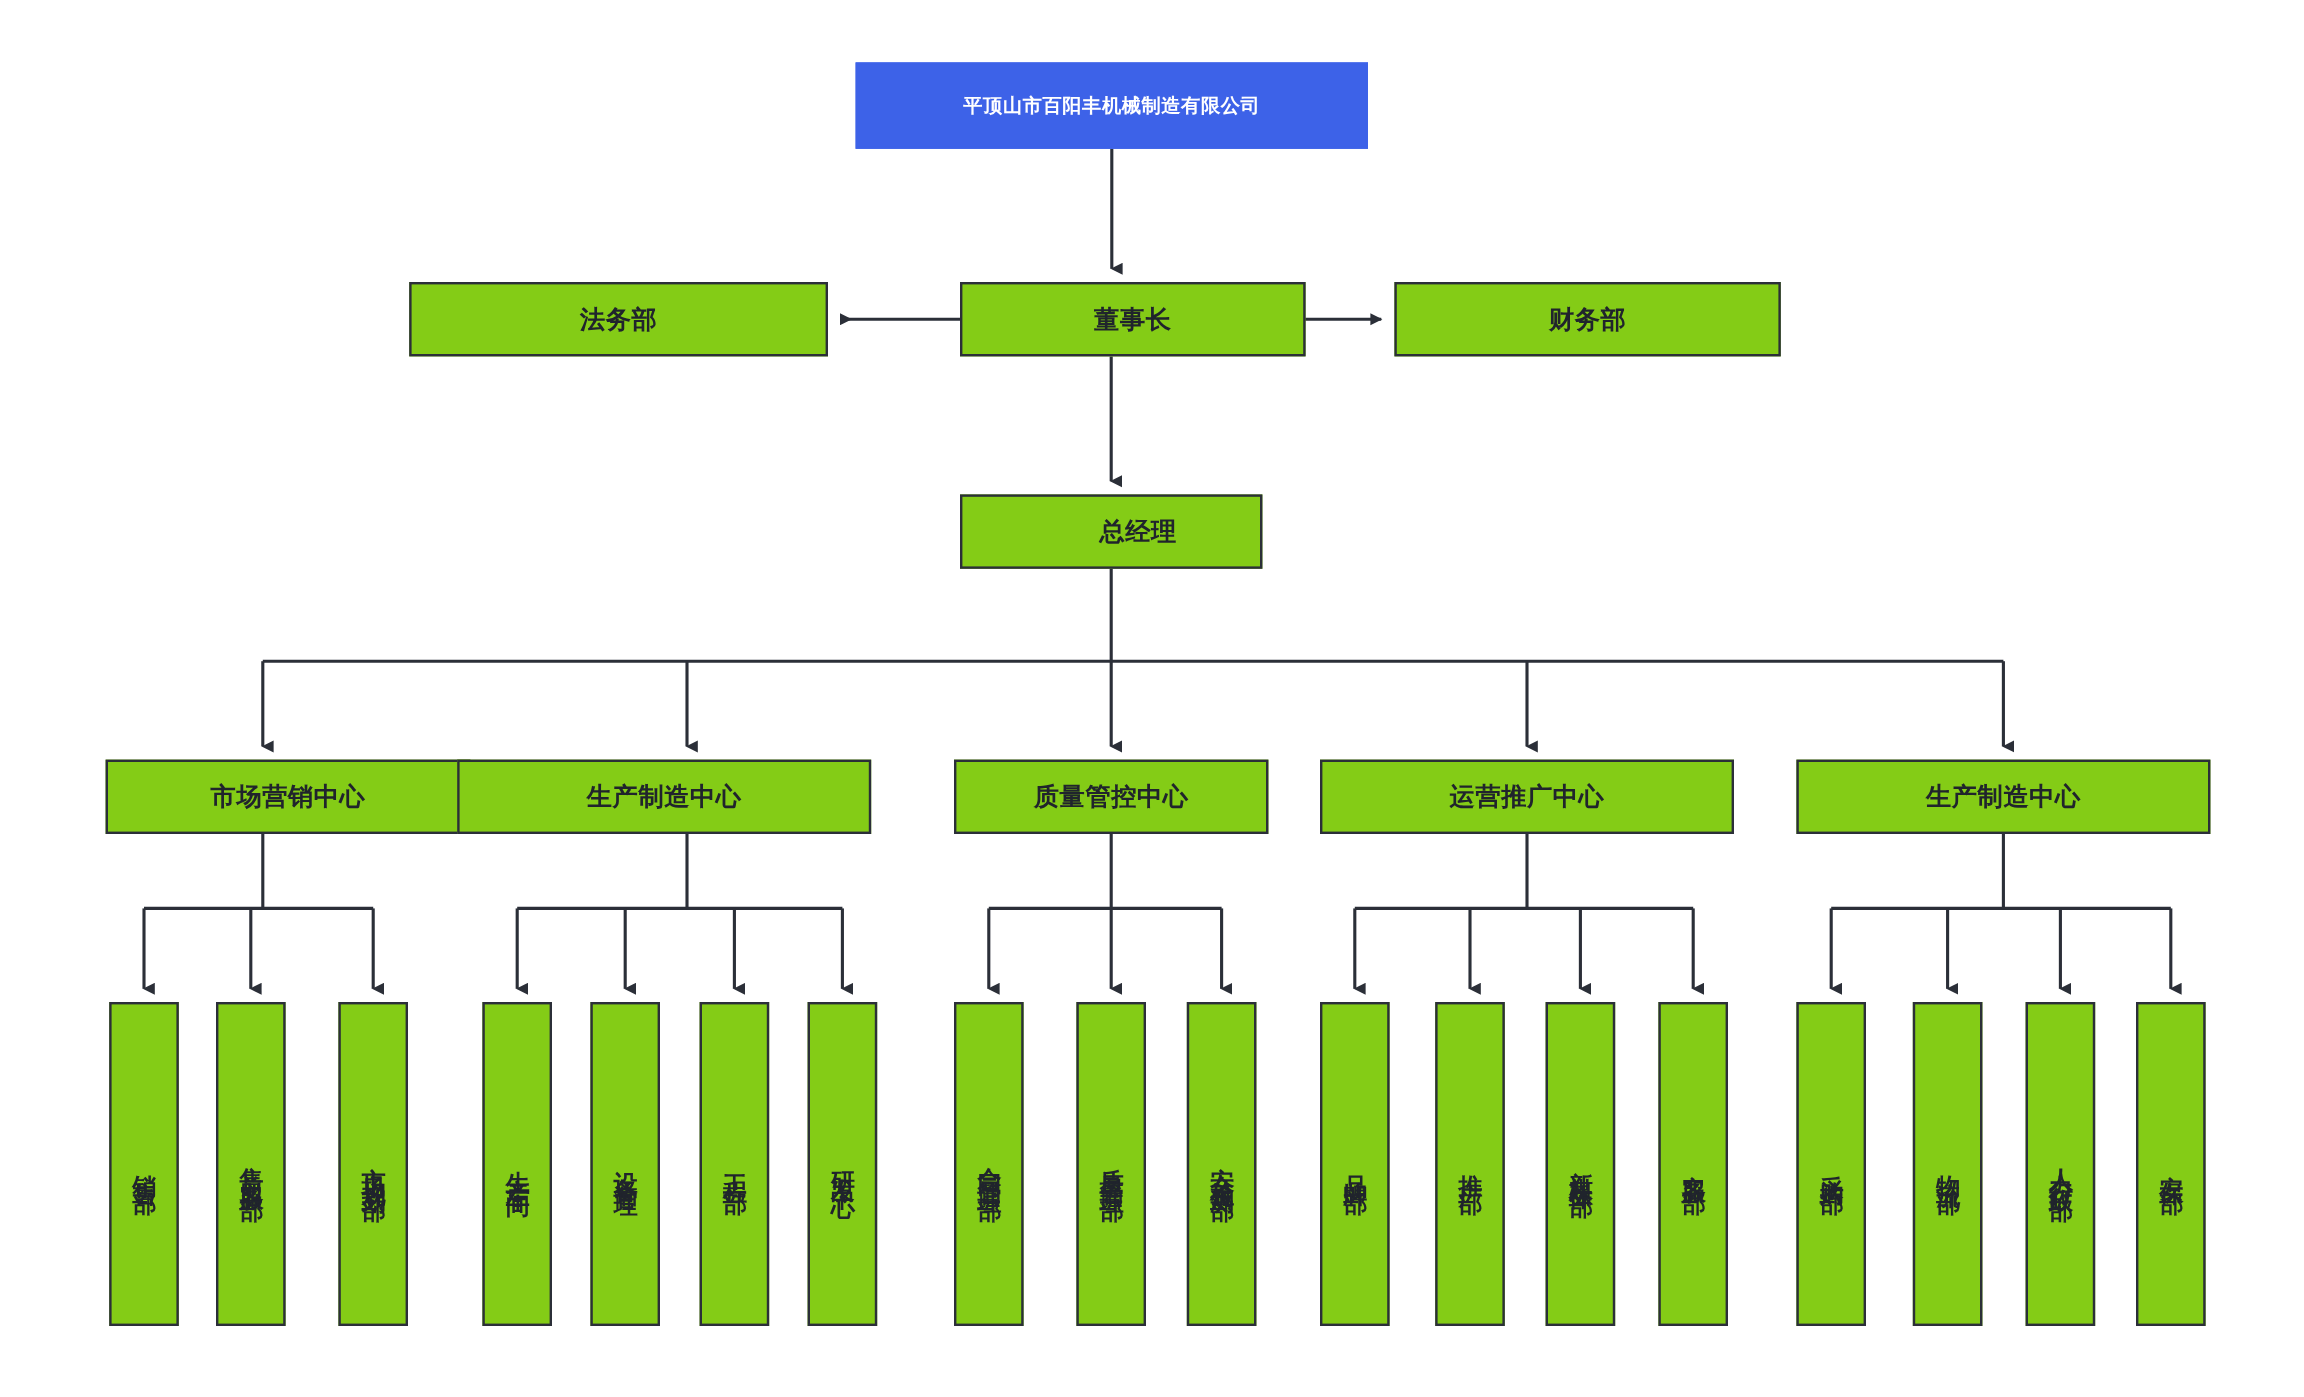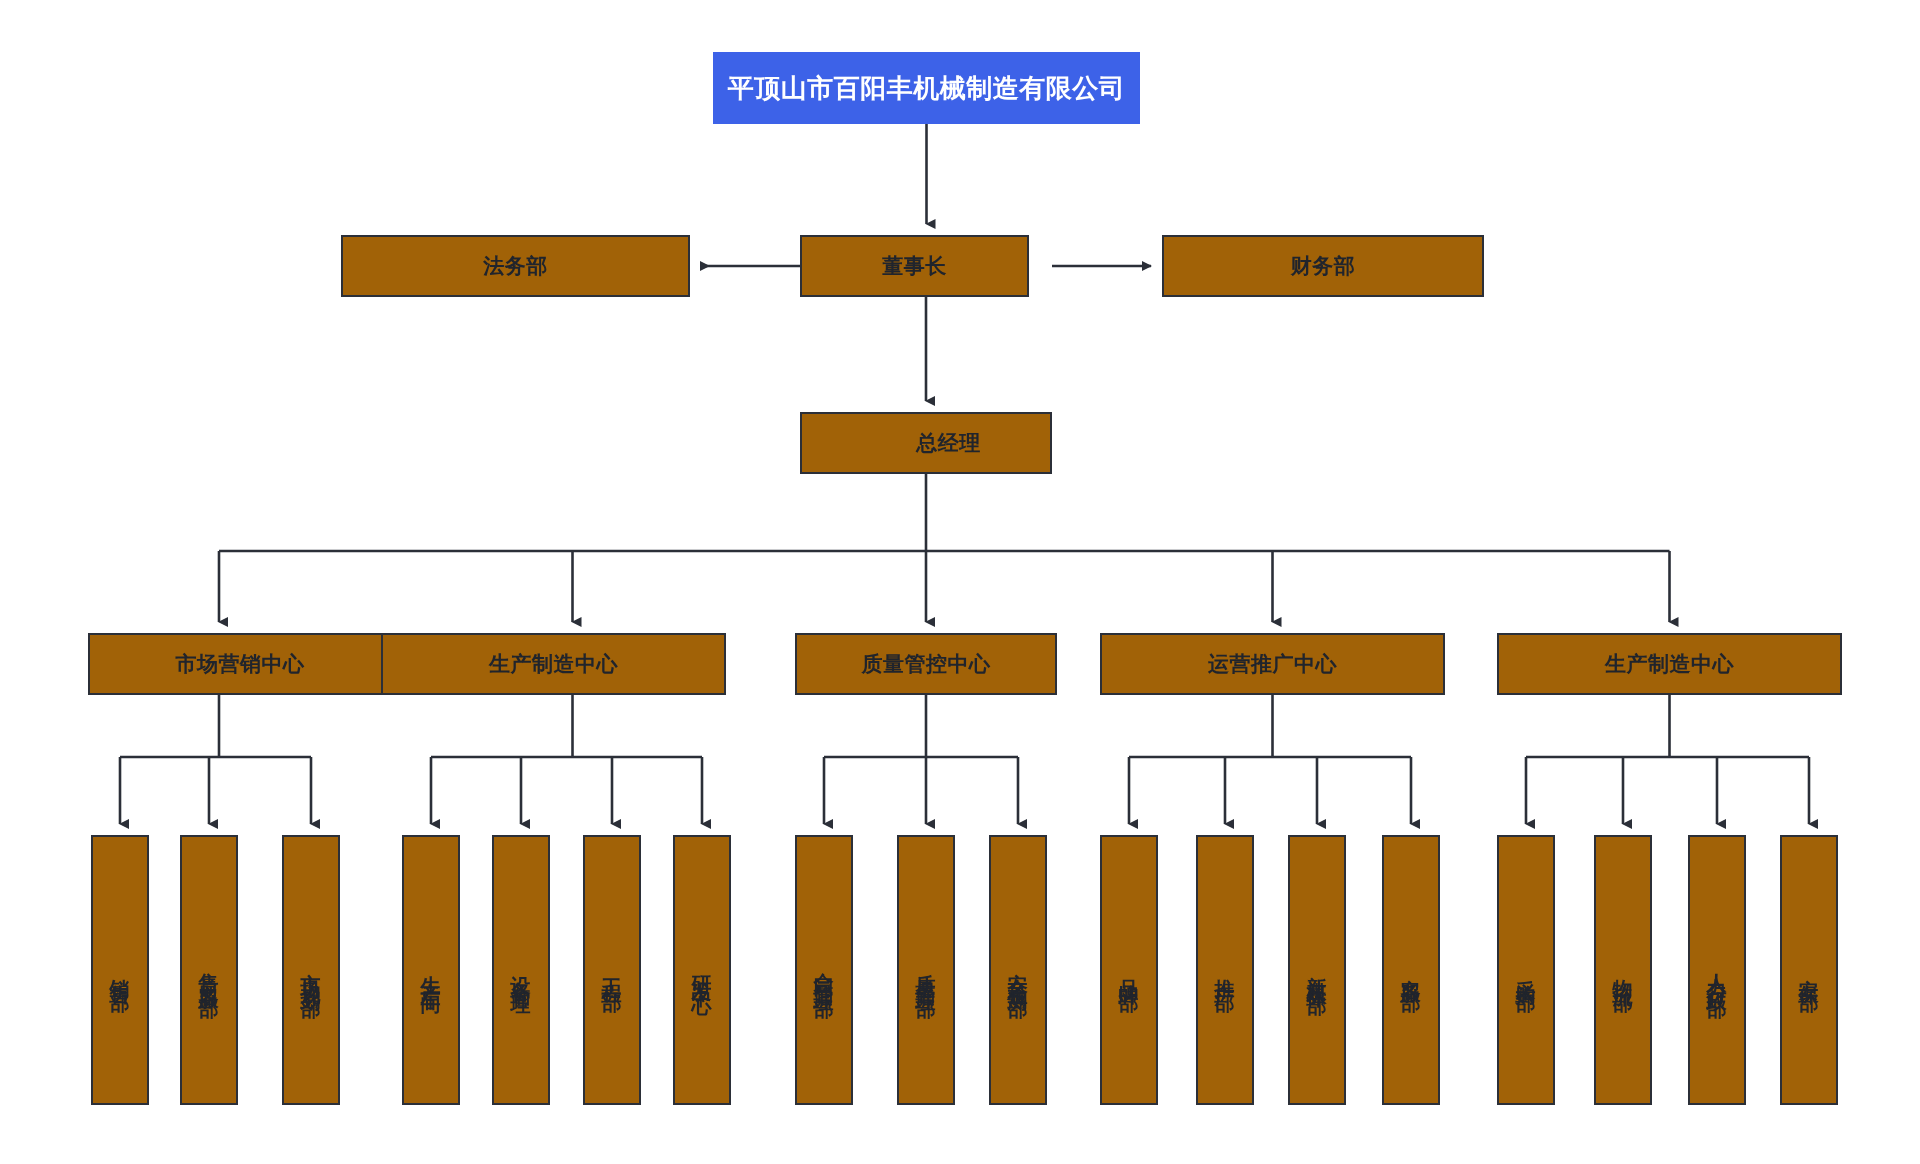--- a/index.html
+++ b/index.html
@@ -24,34 +24,34 @@
     left: 0;
     top: 0;
     width: 1920px;
     height: 1164px;
     pointer-events: none;
   }
   .node {
     position: absolute;
     box-sizing: border-box;
     border: 2px solid #2b2f38;
-    background: #a16207;
+    background: #84cc16;
     display: flex;
     align-items: center;
     justify-content: center;
     text-align: center;
     color: #20242c;
     font-weight: bold;
     letter-spacing: 0.5px;
   }
   .node.root {
     background: #3d62e8;
     border-color: #3d62e8;
     color: #ffffff;
-    font-size: 26px;
+    font-size: 16px;
   }
   .node.exec {
     font-size: 21px;
   }
   .node.center {
     font-size: 21px;
   }
   .node.leaf {
     font-size: 20px;
     writing-mode: vertical-rl;
@@ -122,21 +122,21 @@
         <path d="M 1623 757 L 1623 824" marker-end="url(#arrowDown)"></path>
         <path d="M 1717 757 L 1717 824" marker-end="url(#arrowDown)"></path>
         <path d="M 1809 757 L 1809 824" marker-end="url(#arrowDown)"></path>
       </g>
   </svg>
 
   <div id="node-layer">
       <div class="node root" style="left: 713px; top: 52px; width: 427px; height: 72px;">
         <span>平顶山市百阳丰机械制造有限公司</span>
       </div>
-      <div class="node exec" style="left: 800px; top: 235px; width: 229px; height: 62px;">
+      <div class="node exec" style="left: 800px; top: 235px; width: 288px; height: 62px;">
         <span>董事长</span>
       </div>
       <div class="node exec" style="left: 341px; top: 235px; width: 349px; height: 62px;">
         <span>法务部</span>
       </div>
       <div class="node exec" style="left: 1162px; top: 235px; width: 322px; height: 62px;">
         <span>财务部</span>
       </div>
       <div class="node exec" style="left: 800px; top: 412px; width: 252px; height: 62px; padding-left: 45px;">
         <span>总经理</span>

